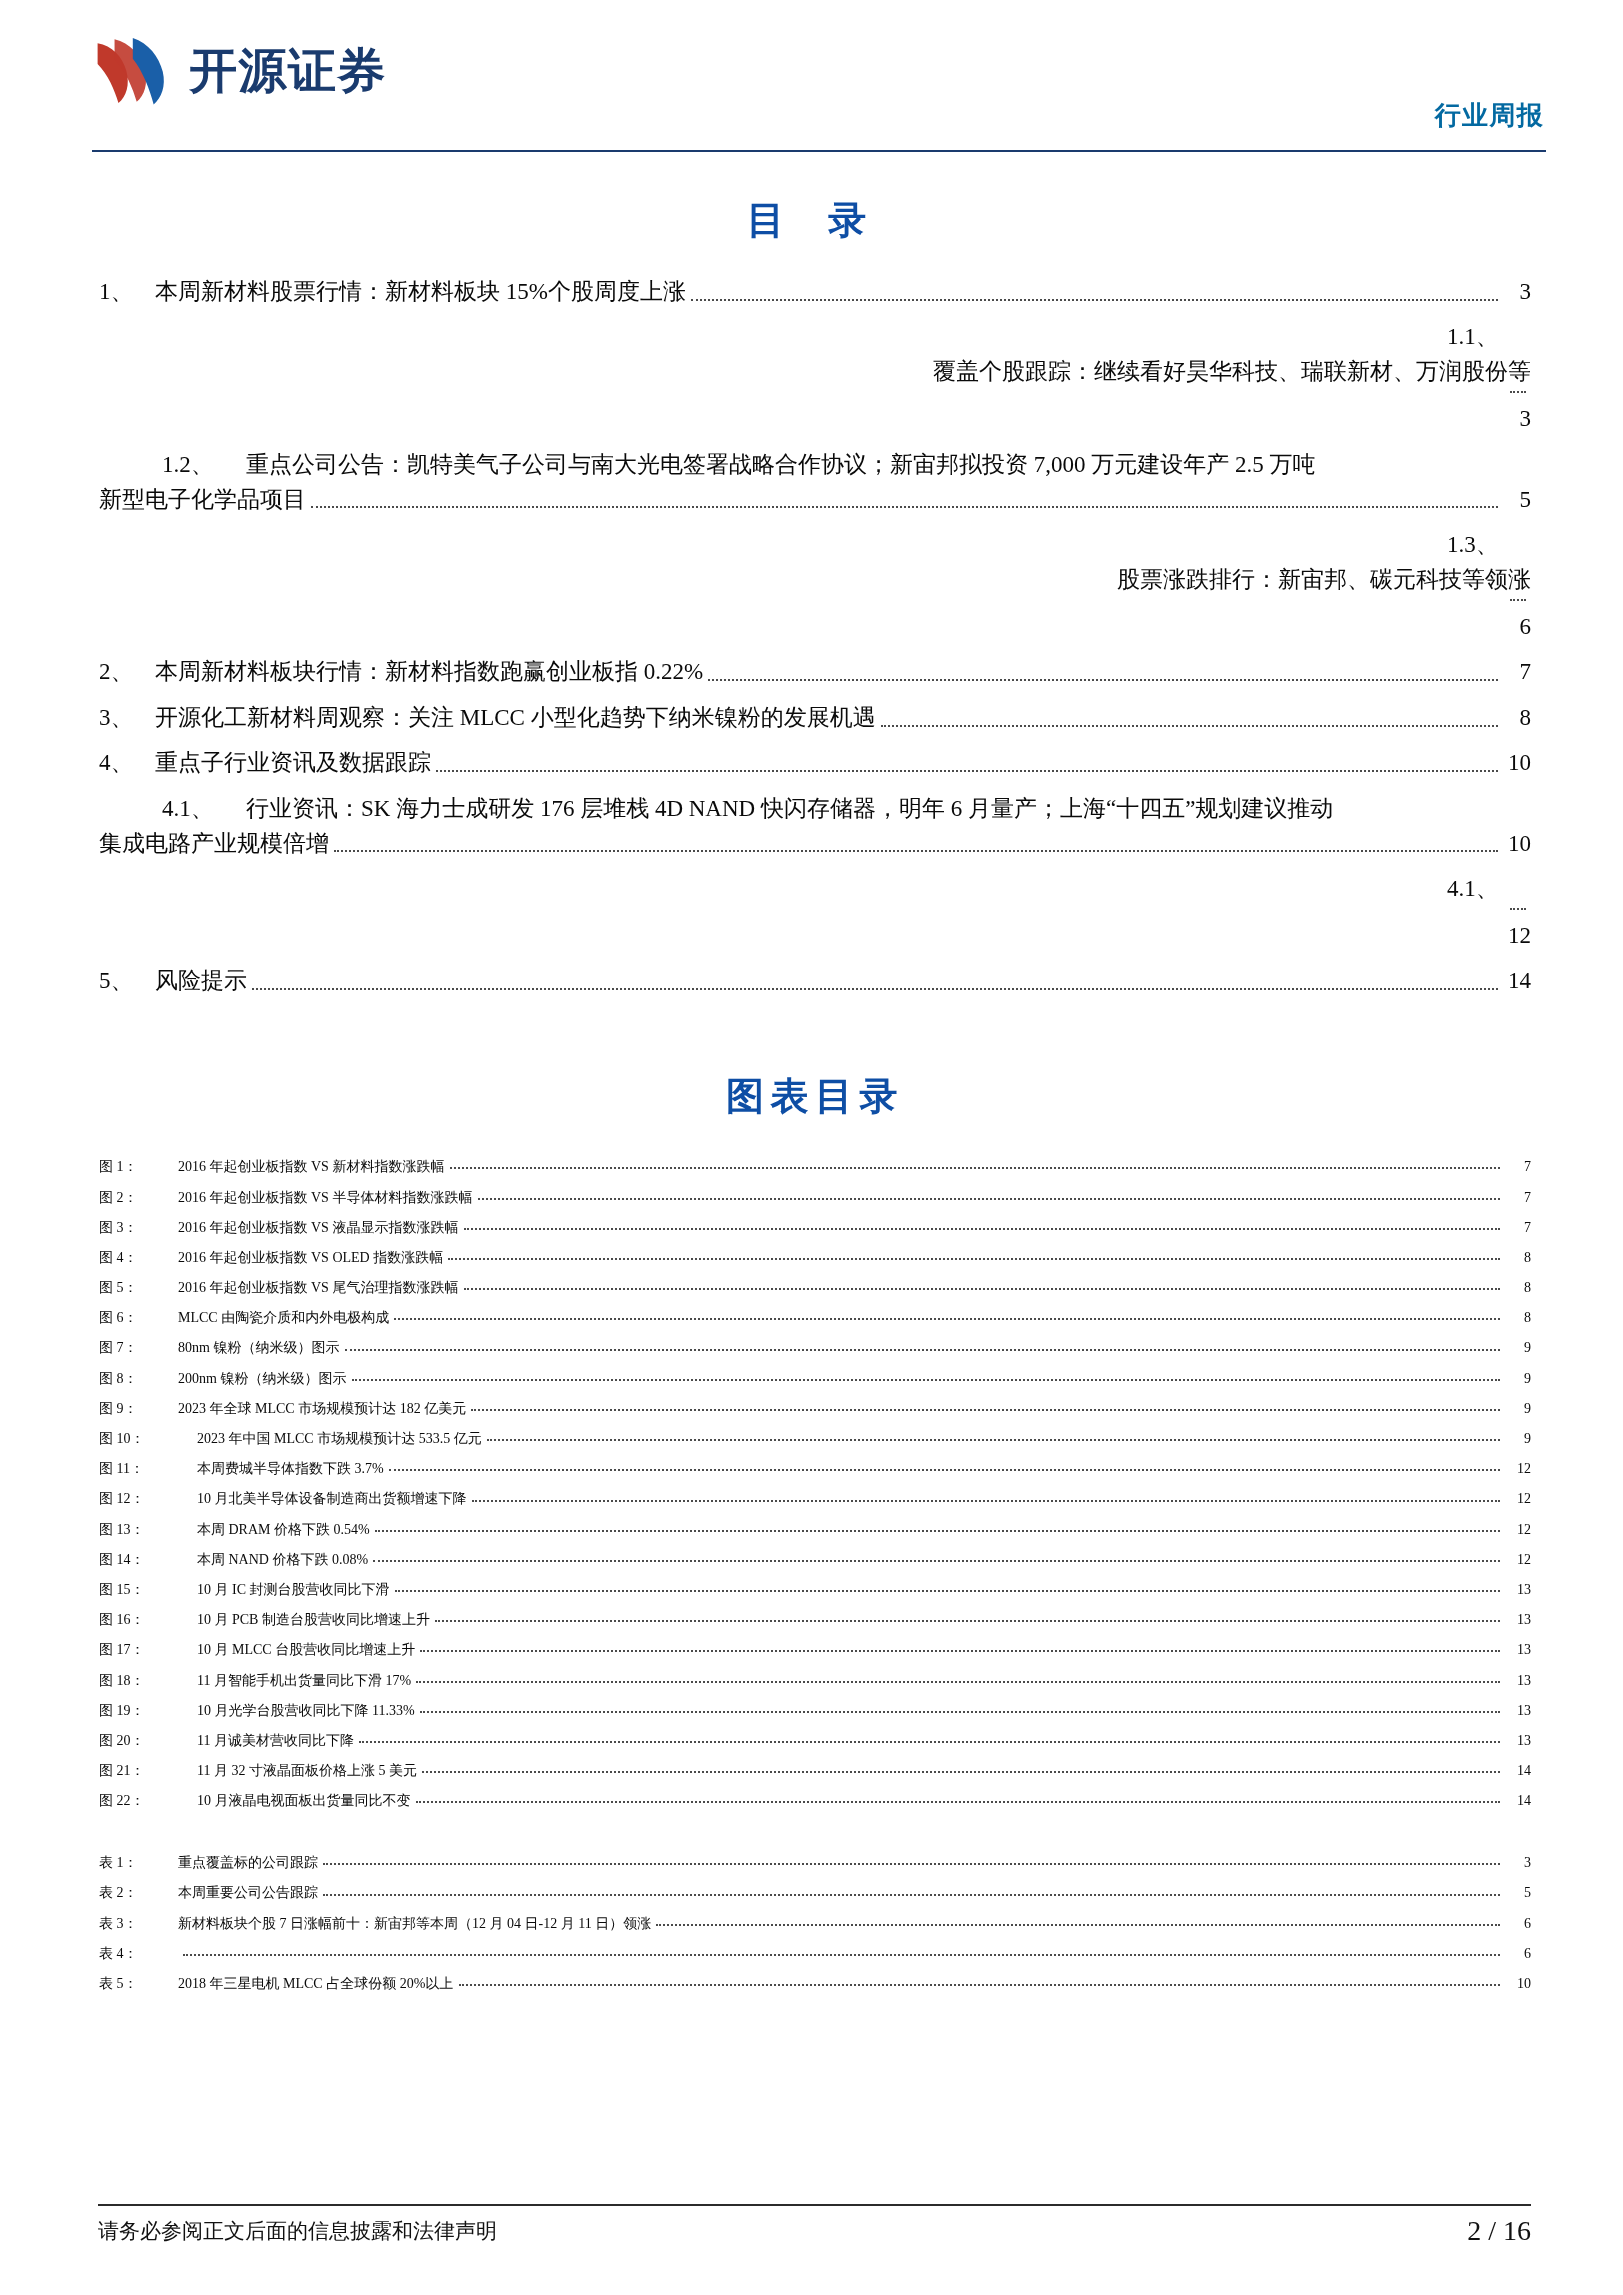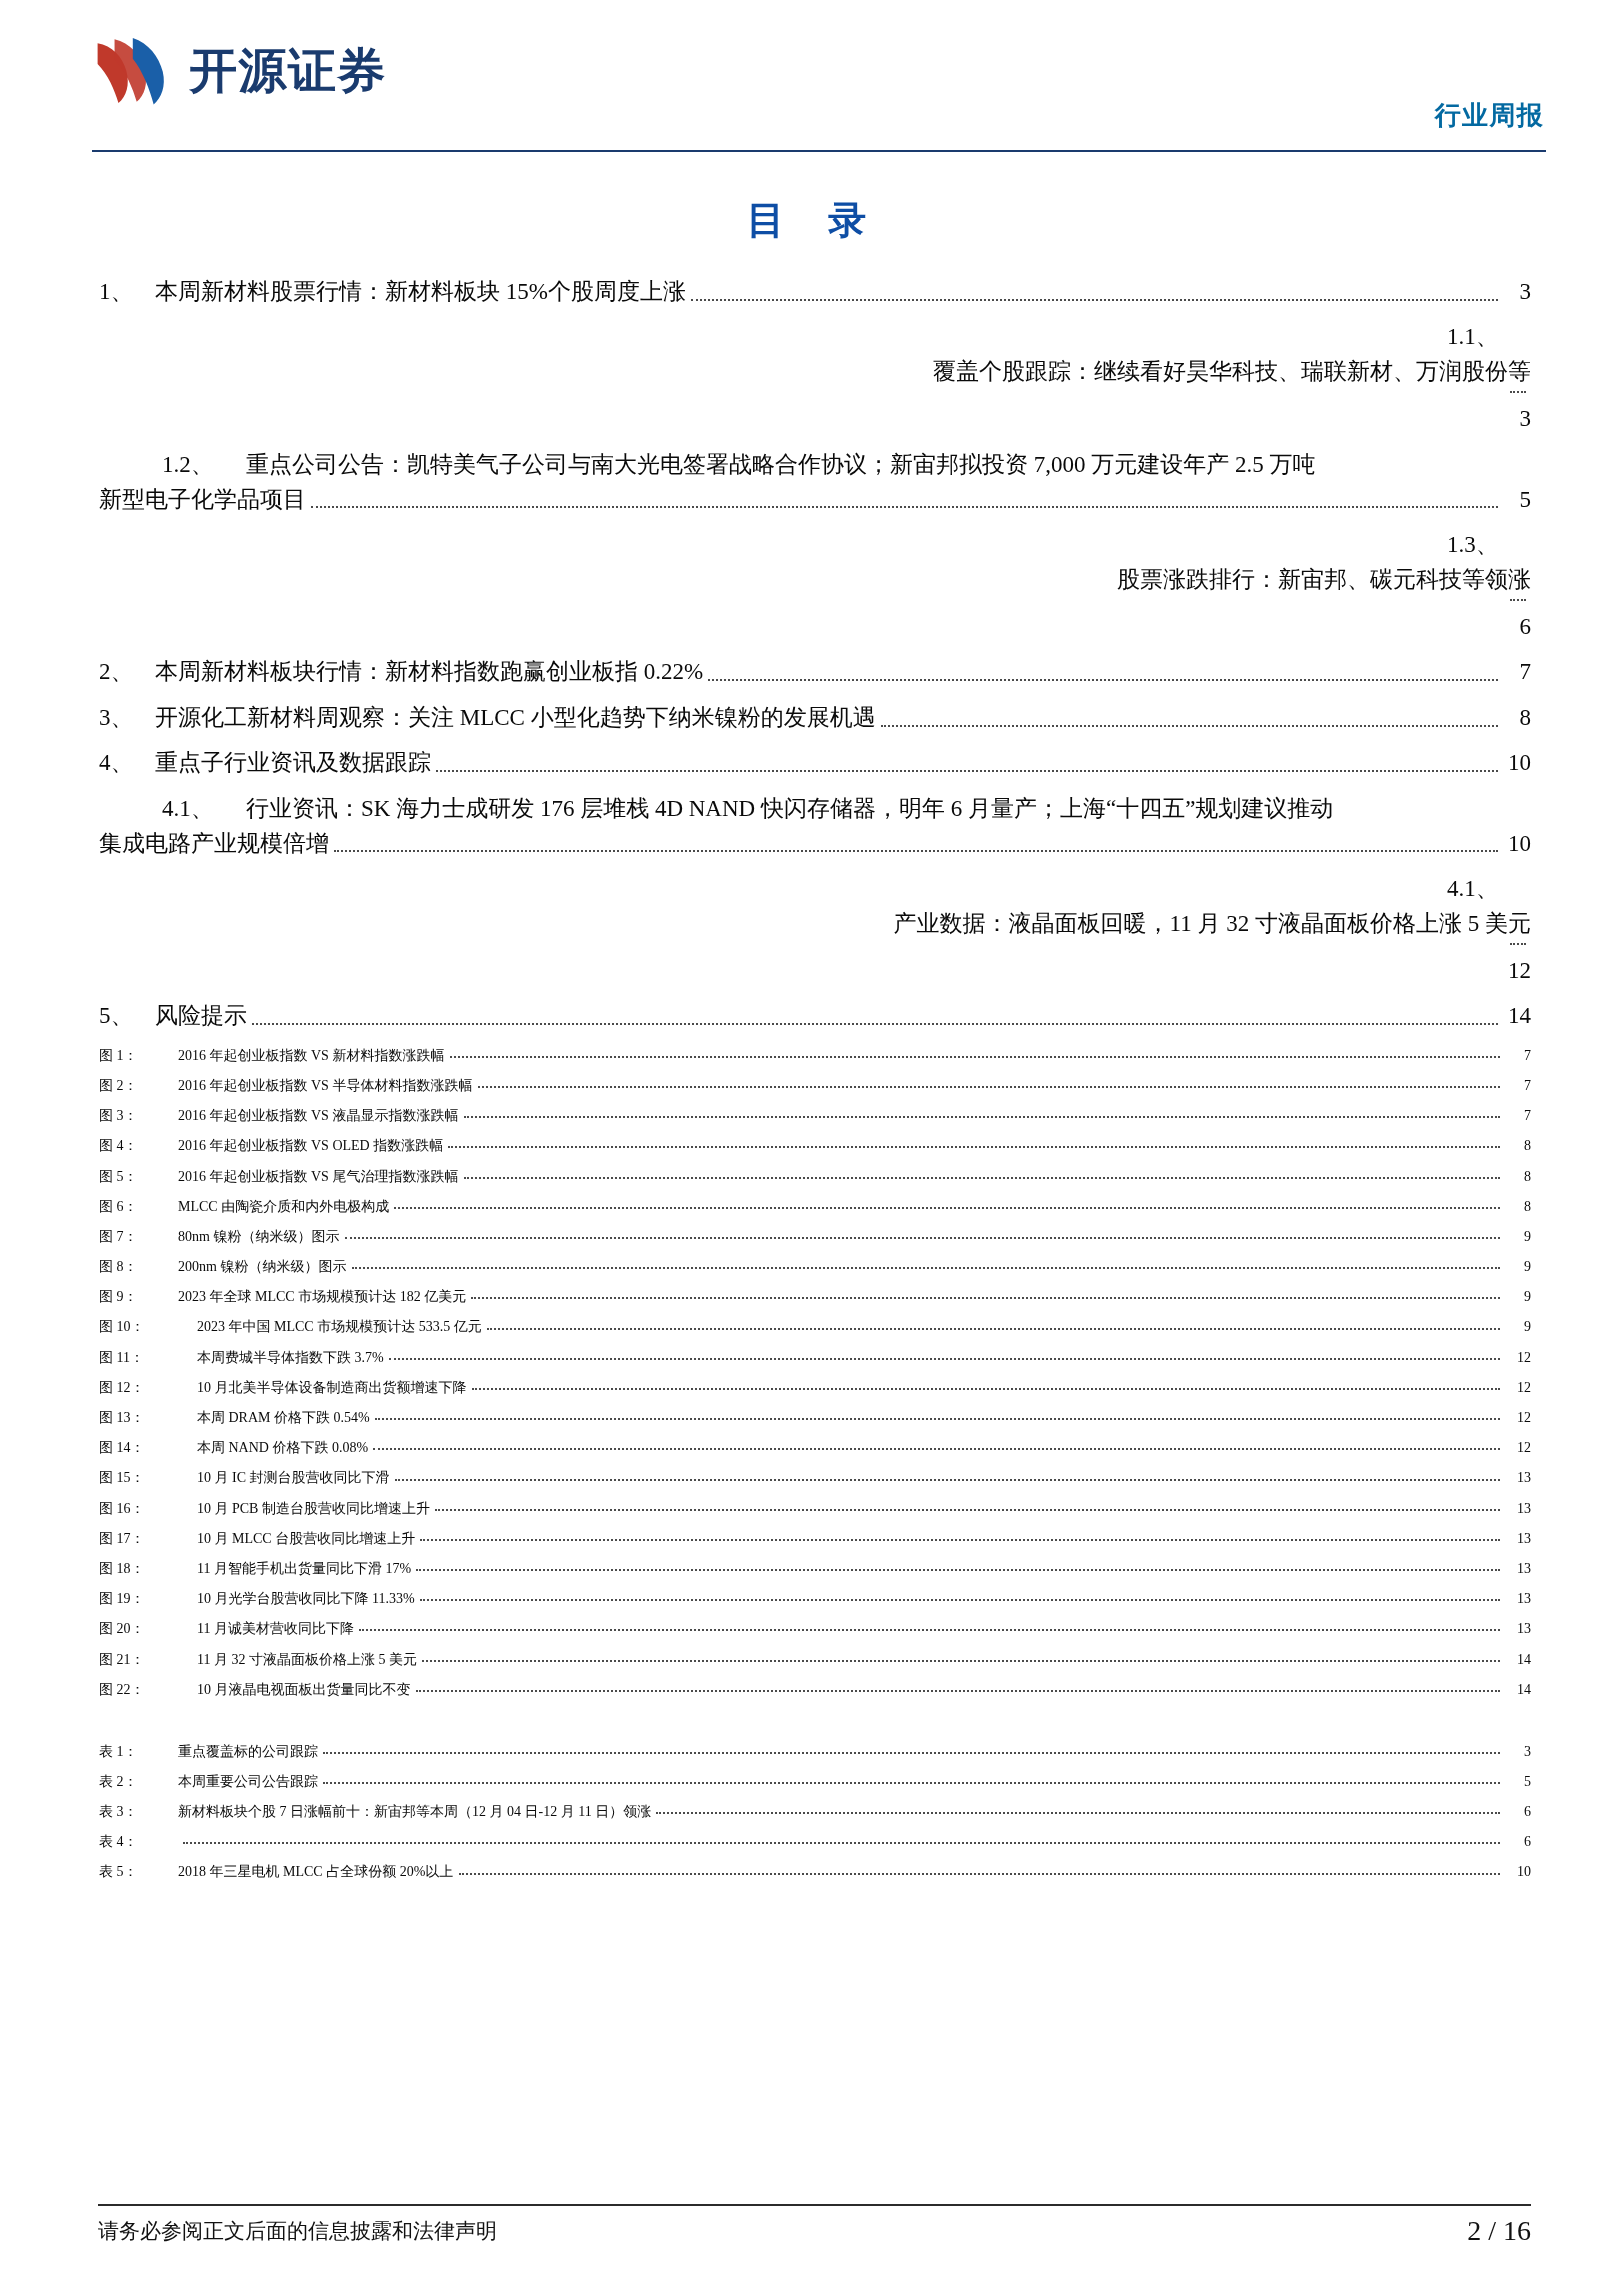--- a/index.html
+++ b/index.html
@@ -270,34 +270,34 @@
         </div>
         <div class="line2" style="padding-left:0;margin-left:-63px">
           <span class="txt">集成电路产业规模倍增</span>
           <span class="dots"></span>
           <span class="pg">10</span>
         </div>
       </div>
 
       <div class="toc-entry lvl2">
         <span class="num">4.1、</span>
-        <span class="txt">产业数据：液晶面板回暖，11 月 32 寸液晶面板价格上涨 5 美元</span>
         <span class="dots"></span>
         <span class="pg">12</span>
       </div>
 
       <div class="toc-entry lvl1">
         <span class="num">5、</span>
         <span class="txt">风险提示</span>
         <span class="dots"></span>
         <span class="pg">14</span>
       </div>
 
     </div>
 
+    <div class="toc-title second">图表目录</div>
 
     <div>
       <div class="fig-entry">
         <span class="label">图 1：</span>
         <span class="txt">2016 年起创业板指数 VS 新材料指数涨跌幅</span>
         <span class="dots"></span>
         <span class="pg">7</span>
       </div>
       <div class="fig-entry">
         <span class="label">图 2：</span>

